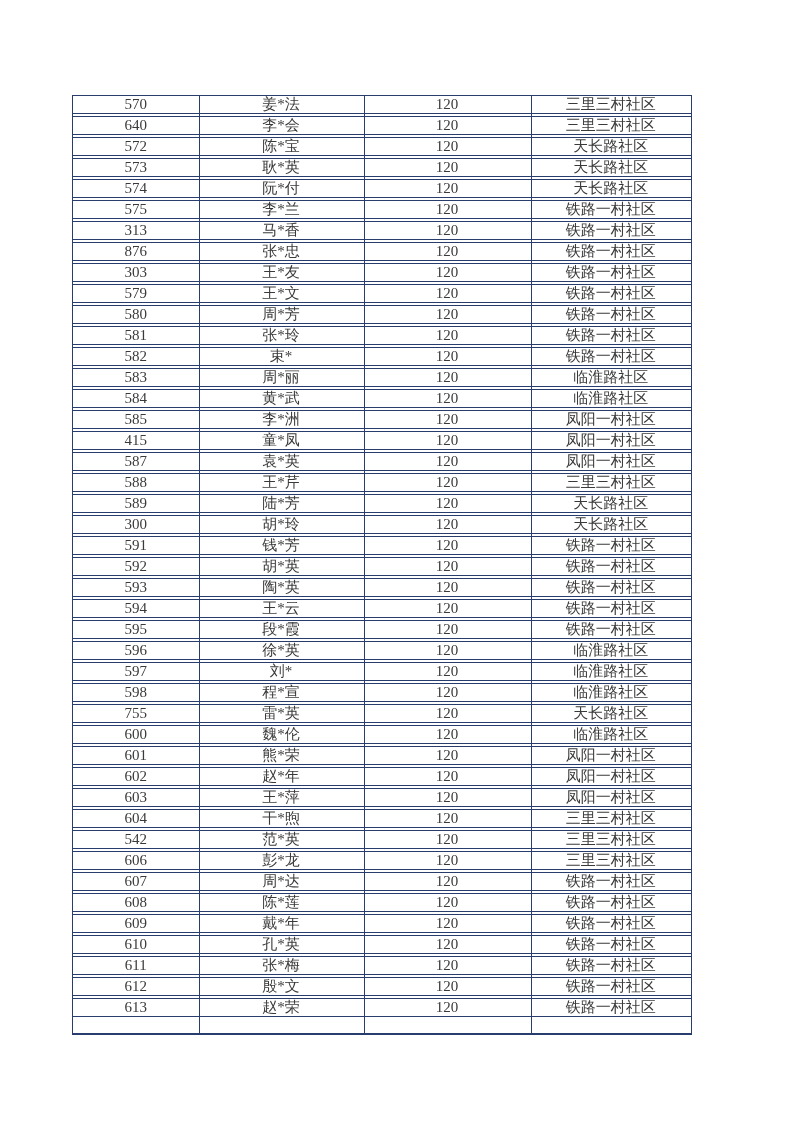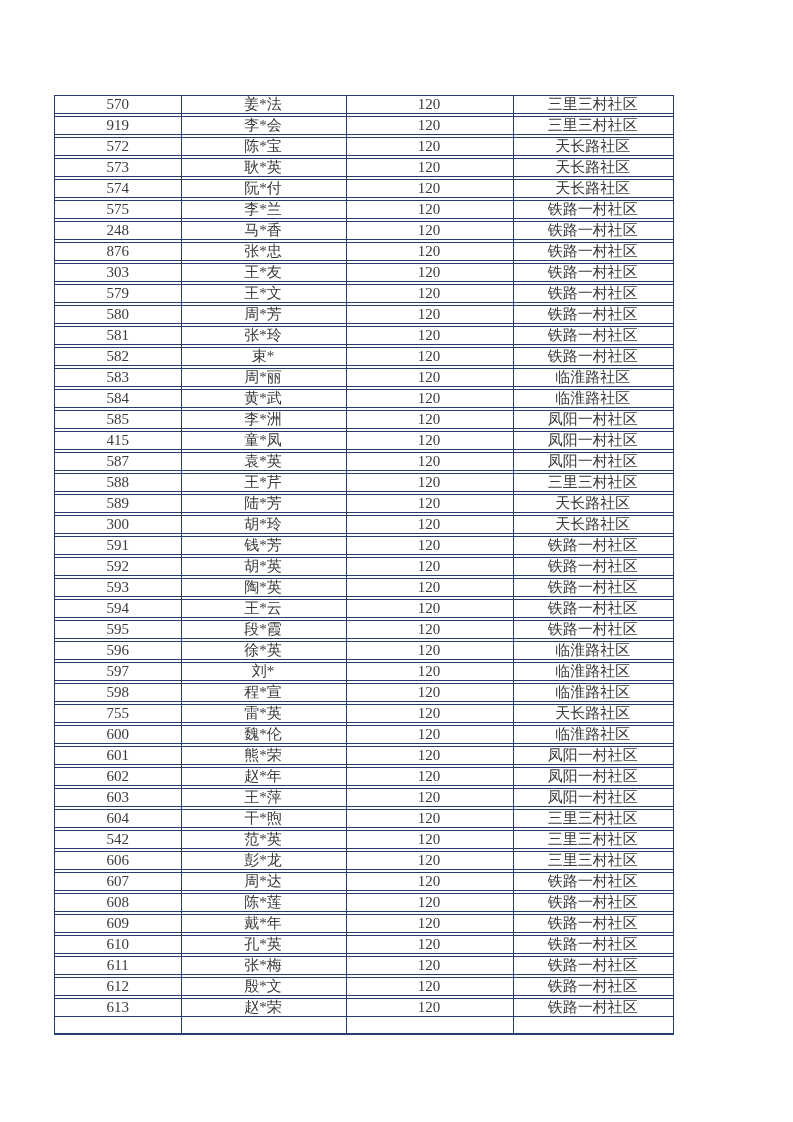--- a/index.html
+++ b/index.html
@@ -10,21 +10,21 @@
   .page {
     position: relative;
     width: 793px;
     height: 1122px;
     background: #ffffff;
     overflow: hidden;
     font-family: "Liberation Serif", "DejaVu Serif", serif;
   }
   .table {
     position: absolute;
-    left: 54px;
+    left: 72px;
     top: 95px;
     width: 620px;
     box-sizing: border-box;
     border-left: 1.5px solid #283c6e;
     border-right: 1.5px solid #283c6e;
     border-bottom: 2px solid #283c6e;
   }
   .row {
     box-sizing: border-box;
     height: 19px;
@@ -68,21 +68,21 @@
     <div class="vline v3"></div>
     <div id="rows-container">
   <div class="row">
     <div class="cell">570</div>
     <div class="cell">姜*法</div>
     <div class="cell">120</div>
     <div class="cell">三里三村社区</div>
   </div>
 
   <div class="row">
-    <div class="cell">919</div>
+    <div class="cell">640</div>
     <div class="cell">李*会</div>
     <div class="cell">120</div>
     <div class="cell">三里三村社区</div>
   </div>
 
   <div class="row">
     <div class="cell">572</div>
     <div class="cell">陈*宝</div>
     <div class="cell">120</div>
     <div class="cell">天长路社区</div>
@@ -103,21 +103,21 @@
   </div>
 
   <div class="row">
     <div class="cell">575</div>
     <div class="cell">李*兰</div>
     <div class="cell">120</div>
     <div class="cell">铁路一村社区</div>
   </div>
 
   <div class="row">
-    <div class="cell">248</div>
+    <div class="cell">313</div>
     <div class="cell">马*香</div>
     <div class="cell">120</div>
     <div class="cell">铁路一村社区</div>
   </div>
 
   <div class="row">
     <div class="cell">876</div>
     <div class="cell">张*忠</div>
     <div class="cell">120</div>
     <div class="cell">铁路一村社区</div>

